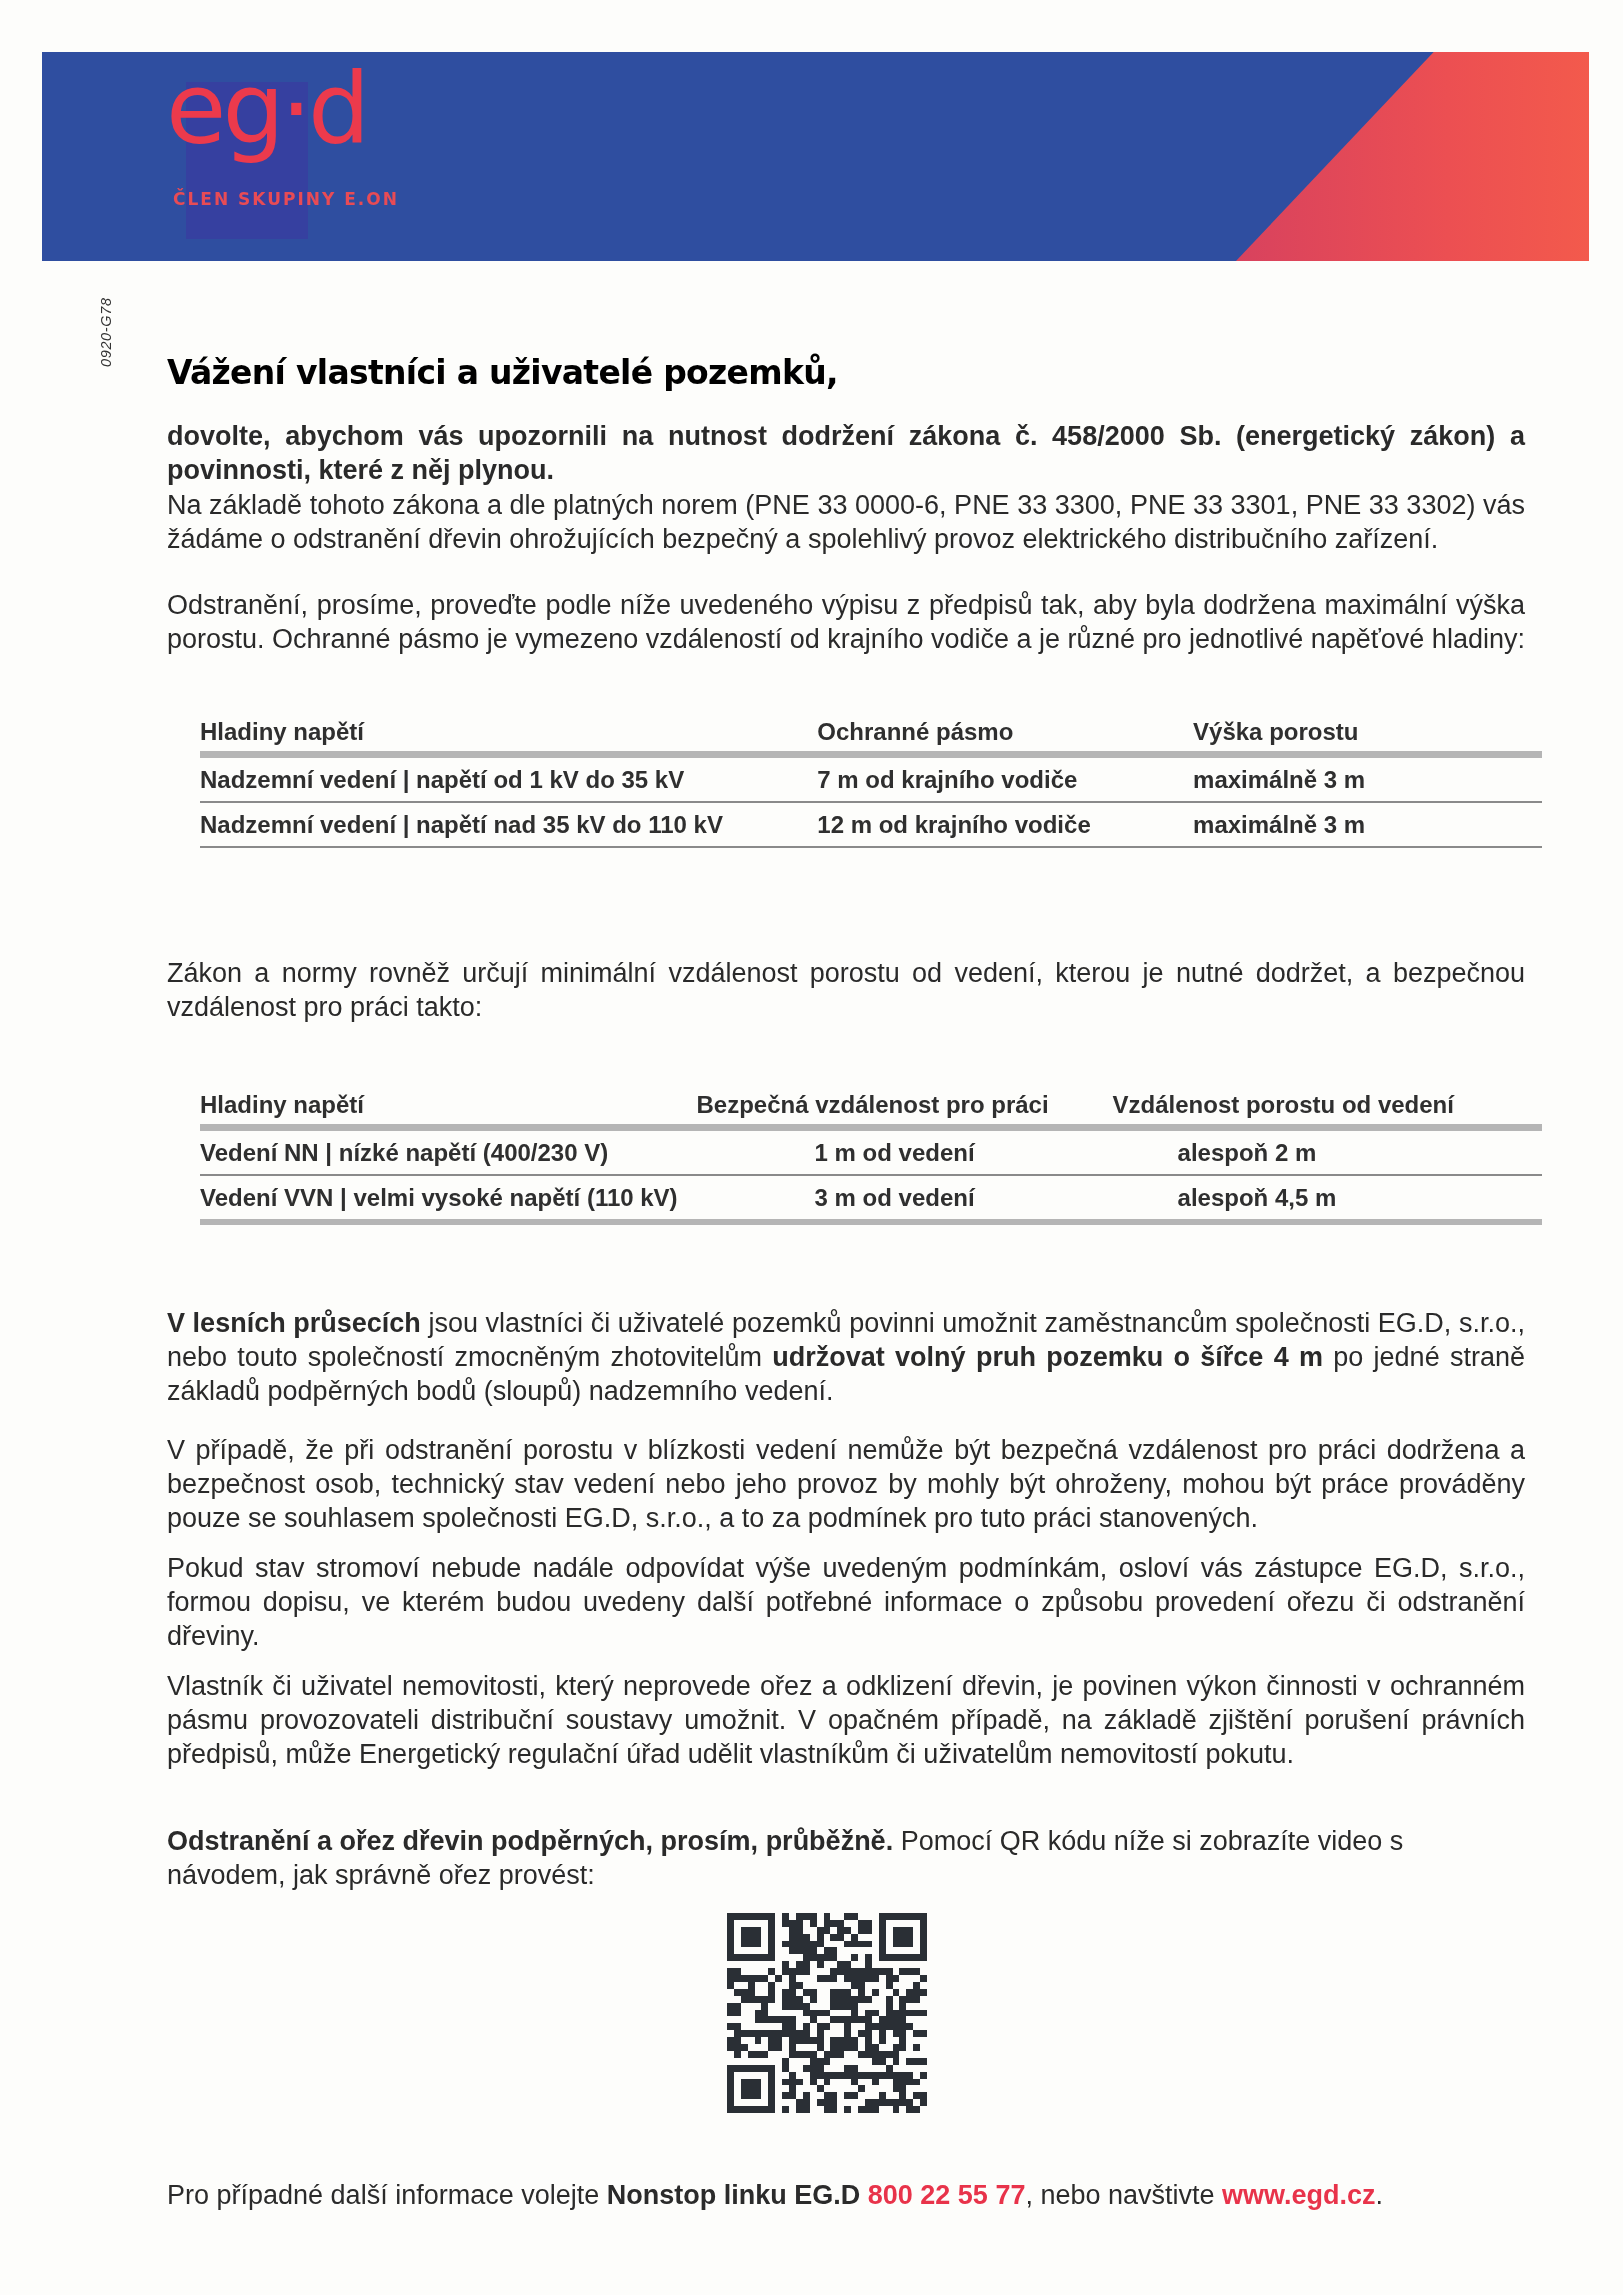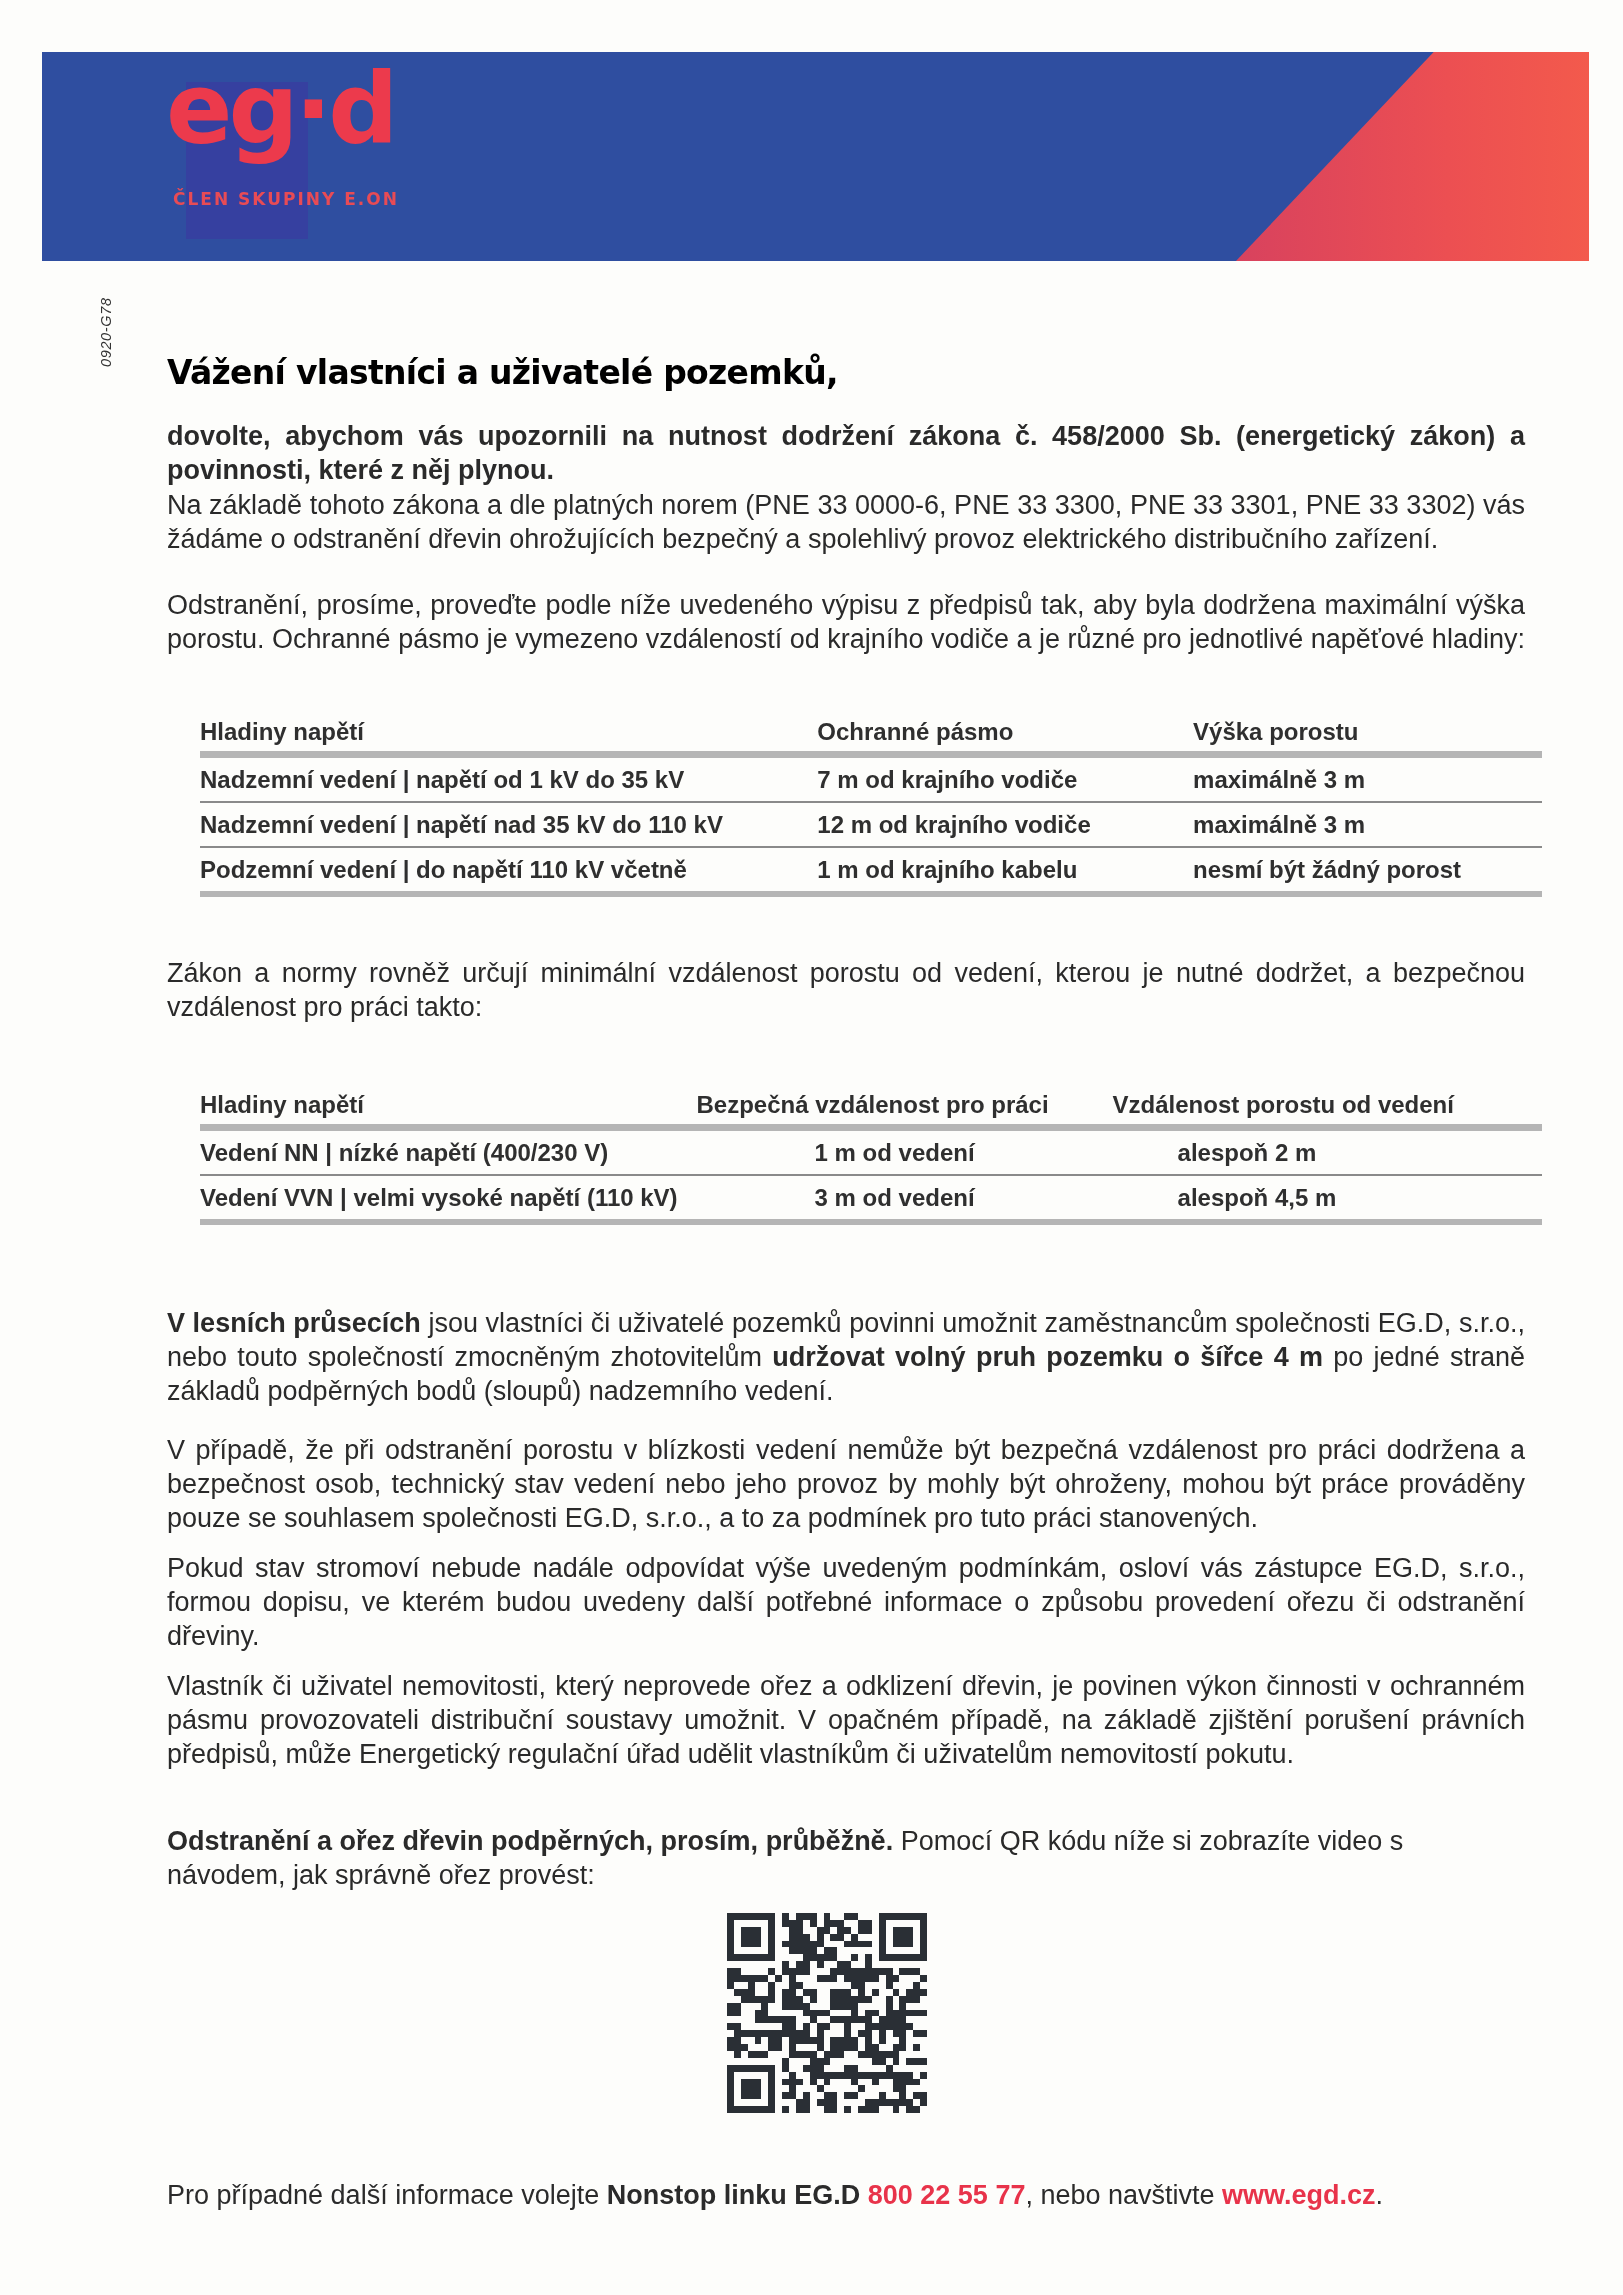--- a/index.html
+++ b/index.html
@@ -15,21 +15,21 @@
     position: absolute; top: 0; bottom: 0; right: 0; width: 353px;
     background: linear-gradient(90deg, #d8425e 0%, #ec4f52 60%, #f35a4c 100%);
     clip-path: polygon(56% 0, 100% 0, 100% 100%, 0 100%);
   }
   .logo-box {
     position: absolute; left: 144px; top: 30px; width: 122px; height: 157px;
     background: #3640a0;
   }
   .logo-text {
     position: absolute; left: 166px; top: 60px; font-family: "DejaVu Sans", sans-serif;
-    font-weight: bold; font-size: 98px; line-height: 1; color: #ec3a4c; letter-spacing: -3.9px;
+    font-weight: normal; font-size: 98px; line-height: 1; color: #ec3a4c; letter-spacing: -3.9px;
   }
   .logo-sub {
     position: absolute; left: 173px; top: 189px; font-family: "DejaVu Sans", sans-serif;
     font-size: 17px; color: #e84b55; letter-spacing: 2px; font-weight: bold;
   }
   .doc-code {
     position: absolute; left: 98px; top: 367px; transform: rotate(-90deg); transform-origin: left top;
     font-size: 14.4px; font-style: italic; color: #333; letter-spacing: 0.7px;
   }
   .content { position: absolute; left: 167px; width: 1358px; }
@@ -85,25 +85,20 @@
     </tr>
     <tr class="row">
       <td>Nadzemní vedení | napětí od 1 kV do 35 kV</td>
       <td>7 m od krajního vodiče</td>
       <td>maximálně 3 m</td>
     </tr>
     <tr class="row">
       <td>Nadzemní vedení | napětí nad 35 kV do 110 kV</td>
       <td>12 m od krajního vodiče</td>
       <td>maximálně 3 m</td>
-    </tr>
-    <tr class="row last">
-      <td>Podzemní vedení | do napětí 110 kV včetně</td>
-      <td>1 m od krajního kabelu</td>
-      <td>nesmí být žádný porost</td>
     </tr>
   </tbody>
     </table>
 </div>
 
 <div class="content para" style="top:956px;">Zákon a normy rovněž určují minimální vzdálenost porostu od vedení, kterou je nutné dodržet, a bezpečnou vzdálenost pro práci takto:</div>
 
 <div class="content" style="top:1080px; left:200px; width:1342px;">
   <table class="vt" style="width:100%;">
     <colgroup>

